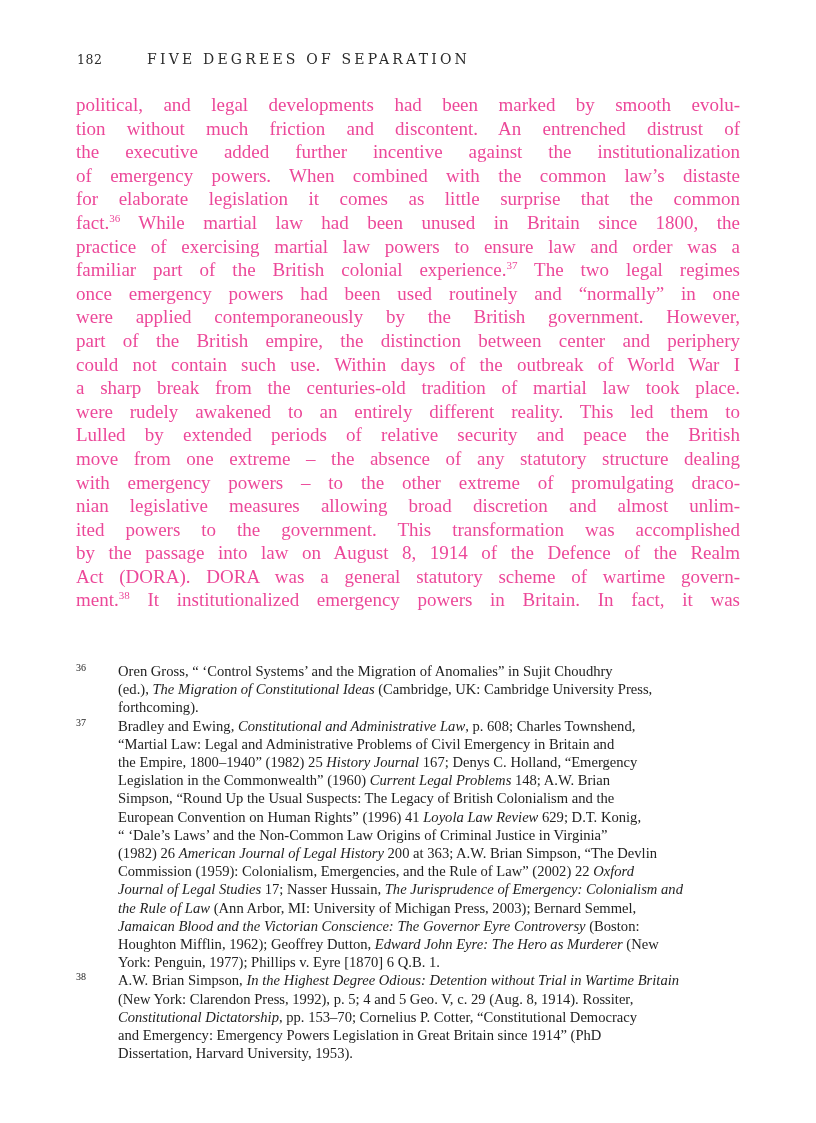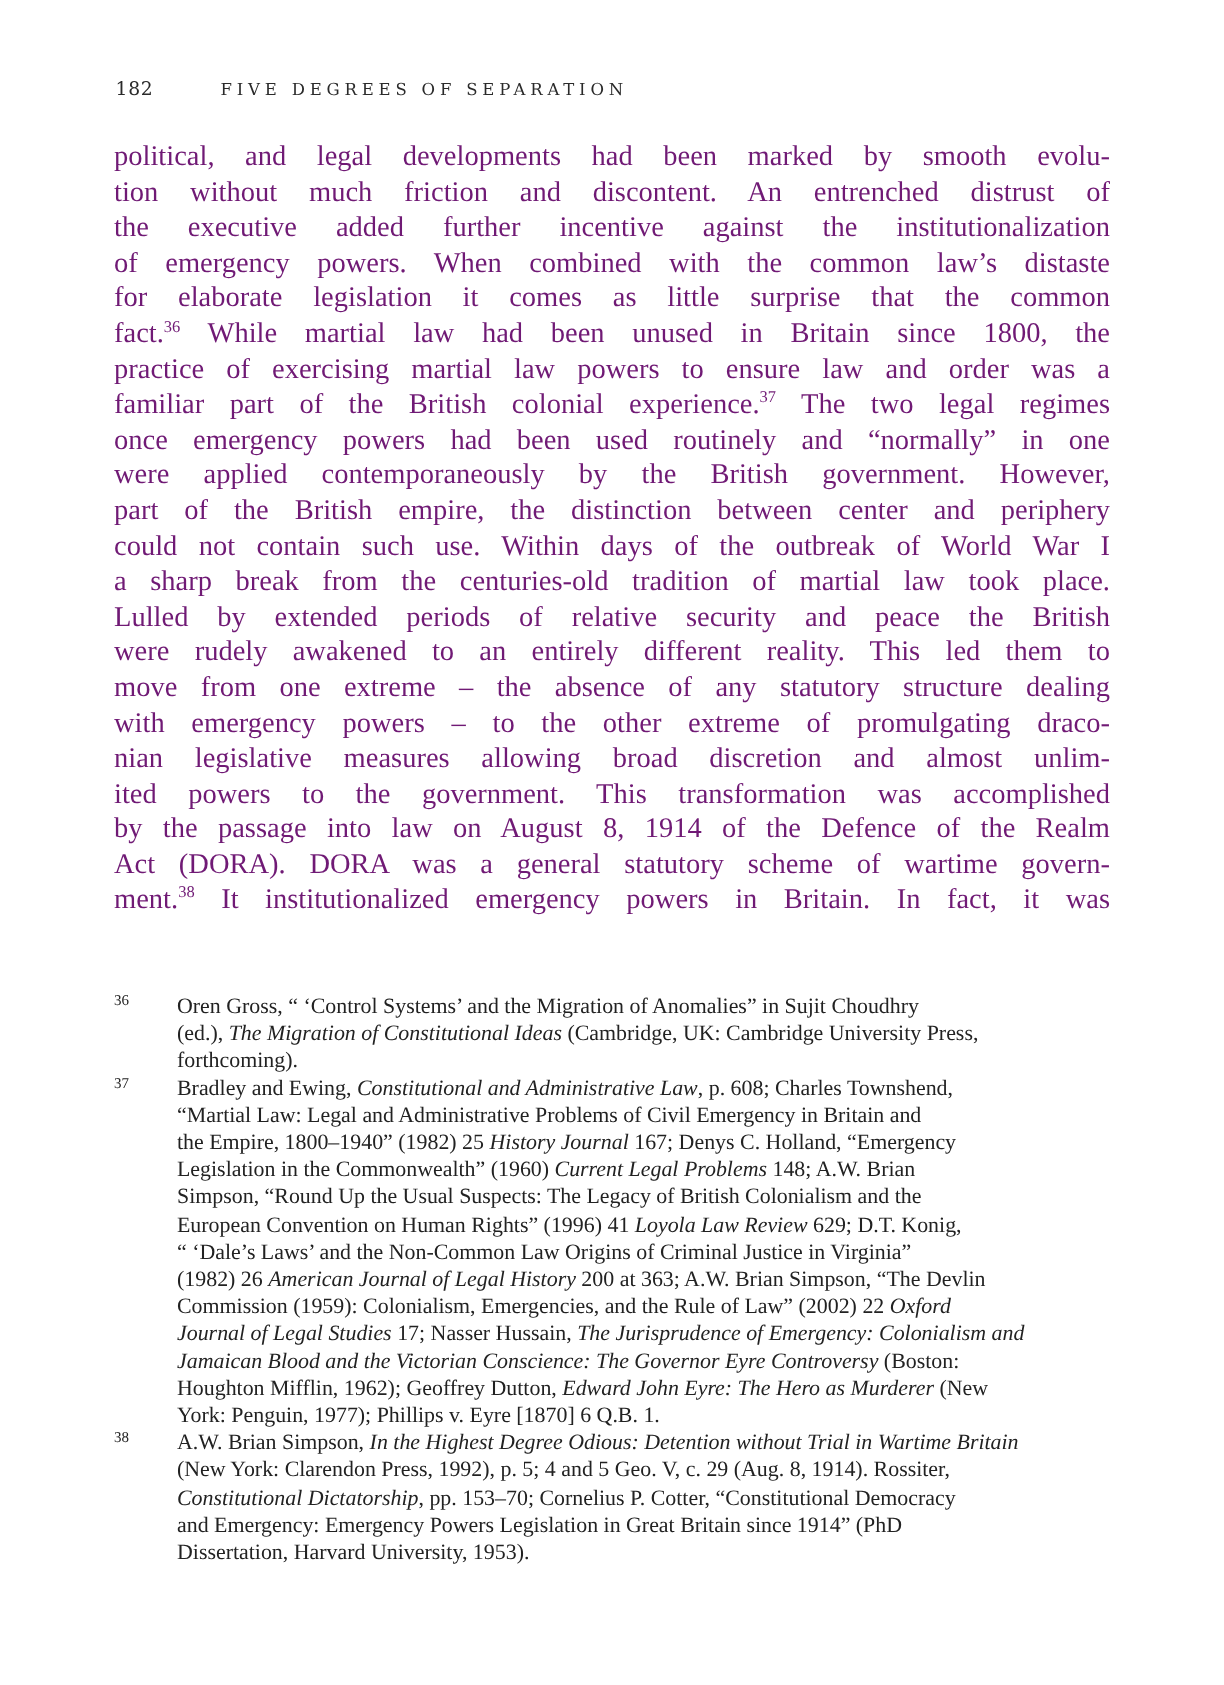--- a/index.html
+++ b/index.html
@@ -1,21 +1,21 @@
 <!DOCTYPE html>
 <html><head>
 <meta charset="utf-8">
 <style>
   html, body { margin: 0; padding: 0; background: #ffffff; }
   body { width: 816px; height: 1123px; position: relative; overflow: hidden; color: #222; }
   .page { position: absolute; left: 0; top: 0; width: 816px; height: 1123px; }
   .running-head { position: absolute; left: 77px; top: 51px; font-family: "DejaVu Serif", serif; font-size: 12.5px; color: #2a2a2a; white-space: nowrap; }
   .folio { display: inline-block; width: 70px; letter-spacing: 0.5px; }
-  .head-title { letter-spacing: 3.2px; font-size: 11px; }
-  .body-text { position: absolute; left: 76px; top: 93px; width: 664px; font-family: "Liberation Serif", serif; font-size: 19px; line-height: 23.6px; color: #701a75; }
+  .head-title { letter-spacing: 3.2px; font-size: 14px; }
+  .body-text { position: absolute; left: 76px; top: 93px; width: 664px; font-family: "Liberation Serif", serif; font-size: 19px; line-height: 23.6px; color: #ec4899; }
   .line { display: block; text-align: justify; text-align-last: justify; white-space: nowrap; height: 23.6px; overflow: visible; }
   sup { font-size: 11px; line-height: 0; vertical-align: 7px; }
   .notes { position: absolute; left: 76px; top: 662px; width: 664px; font-family: "Liberation Serif", serif; font-size: 14.6px; line-height: 18.2px; color: #222; }
   .note { position: relative; padding-left: 18px; }
   .note-num { position: absolute; left: 0; top: -3px; font-size: 10px; }
   .nline { display: block; white-space: nowrap; margin-left: 24px; }
   i { }
 </style>
 </head>
 <body>
@@ -32,22 +32,22 @@
       <span class="line">of emergency powers. When combined with the common law’s distaste</span>
       <span class="line">for elaborate legislation it comes as little surprise that the common</span>
       <span class="line"><span>fact.</span><sup>36</sup><span> While martial law had been unused in Britain since 1800, the</span></span>
       <span class="line">practice of exercising martial law powers to ensure law and order was a</span>
       <span class="line"><span>familiar part of the British colonial experience.</span><sup>37</sup><span> The two legal regimes</span></span>
       <span class="line">once emergency powers had been used routinely and “normally” in one</span>
       <span class="line">were applied contemporaneously by the British government. However,</span>
       <span class="line">part of the British empire, the distinction between center and periphery</span>
       <span class="line">could not contain such use. Within days of the outbreak of World War I</span>
       <span class="line">a sharp break from the centuries-old tradition of martial law took place.</span>
+      <span class="line">were rudely awakened to an entirely different reality. This led them to</span>
       <span class="line">Lulled by extended periods of relative security and peace the British</span>
-      <span class="line">were rudely awakened to an entirely different reality. This led them to</span>
       <span class="line">move from one extreme – the absence of any statutory structure dealing</span>
       <span class="line">with emergency powers – to the other extreme of promulgating draco-</span>
       <span class="line">nian legislative measures allowing broad discretion and almost unlim-</span>
       <span class="line">ited powers to the government. This transformation was accomplished</span>
       <span class="line">by the passage into law on August 8, 1914 of the Defence of the Realm</span>
       <span class="line">Act (DORA). DORA was a general statutory scheme of wartime govern-</span>
       <span class="line"><span>ment.</span><sup>38</sup><span> It institutionalized emergency powers in Britain. In fact, it was</span></span>
     </div>
 
   <div class="notes" id="notes">
@@ -62,20 +62,21 @@
         <span class="nline"><span>Bradley and Ewing, </span><i>Constitutional and Administrative Law</i><span>, p. 608; Charles Townshend,</span></span>
         <span class="nline"><span>“Martial Law: Legal and Administrative Problems of Civil Emergency in Britain and</span></span>
         <span class="nline"><span>the Empire, 1800–1940” (1982) 25 </span><i>History Journal</i><span> 167; Denys C. Holland, “Emergency</span></span>
         <span class="nline"><span>Legislation in the Commonwealth” (1960) </span><i>Current Legal Problems</i><span> 148; A.W. Brian</span></span>
         <span class="nline"><span>Simpson, “Round Up the Usual Suspects: The Legacy of British Colonialism and the</span></span>
         <span class="nline"><span>European Convention on Human Rights” (1996) 41 </span><i>Loyola Law Review</i><span> 629; D.T. Konig,</span></span>
         <span class="nline"><span>“ ‘Dale’s Laws’ and the Non-Common Law Origins of Criminal Justice in Virginia”</span></span>
         <span class="nline"><span>(1982) 26 </span><i>American Journal of Legal History</i><span> 200 at 363; A.W. Brian Simpson, “The Devlin</span></span>
         <span class="nline"><span>Commission (1959): Colonialism, Emergencies, and the Rule of Law” (2002) 22 </span><i>Oxford</i></span>
         <span class="nline"><i>Journal of Legal Studies</i><span> 17; Nasser Hussain, </span><i>The Jurisprudence of Emergency: Colonialism and</i></span>
+        <span class="nline"><i>the Rule of Law</i><span> (Ann Arbor, MI: University of Michigan Press, 2003); Bernard Semmel,</span></span>
         <span class="nline"><i>Jamaican Blood and the Victorian Conscience: The Governor Eyre Controversy</i><span> (Boston:</span></span>
         <span class="nline"><span>Houghton Mifflin, 1962); Geoffrey Dutton, </span><i>Edward John Eyre: The Hero as Murderer</i><span> (New</span></span>
         <span class="nline"><span>York: Penguin, 1977); Phillips v. Eyre [1870] 6 Q.B. 1.</span></span>
       </div>
       <div class="note">
         <span class="note-num">38</span>
         <span class="nline"><span>A.W. Brian Simpson, </span><i>In the Highest Degree Odious: Detention without Trial in Wartime Britain</i></span>
         <span class="nline"><span>(New York: Clarendon Press, 1992), p. 5; 4 and 5 Geo. V, c. 29 (Aug. 8, 1914). Rossiter,</span></span>
         <span class="nline"><i>Constitutional Dictatorship</i><span>, pp. 153–70; Cornelius P. Cotter, “Constitutional Democracy</span></span>
         <span class="nline"><span>and Emergency: Emergency Powers Legislation in Great Britain since 1914” (PhD</span></span>

